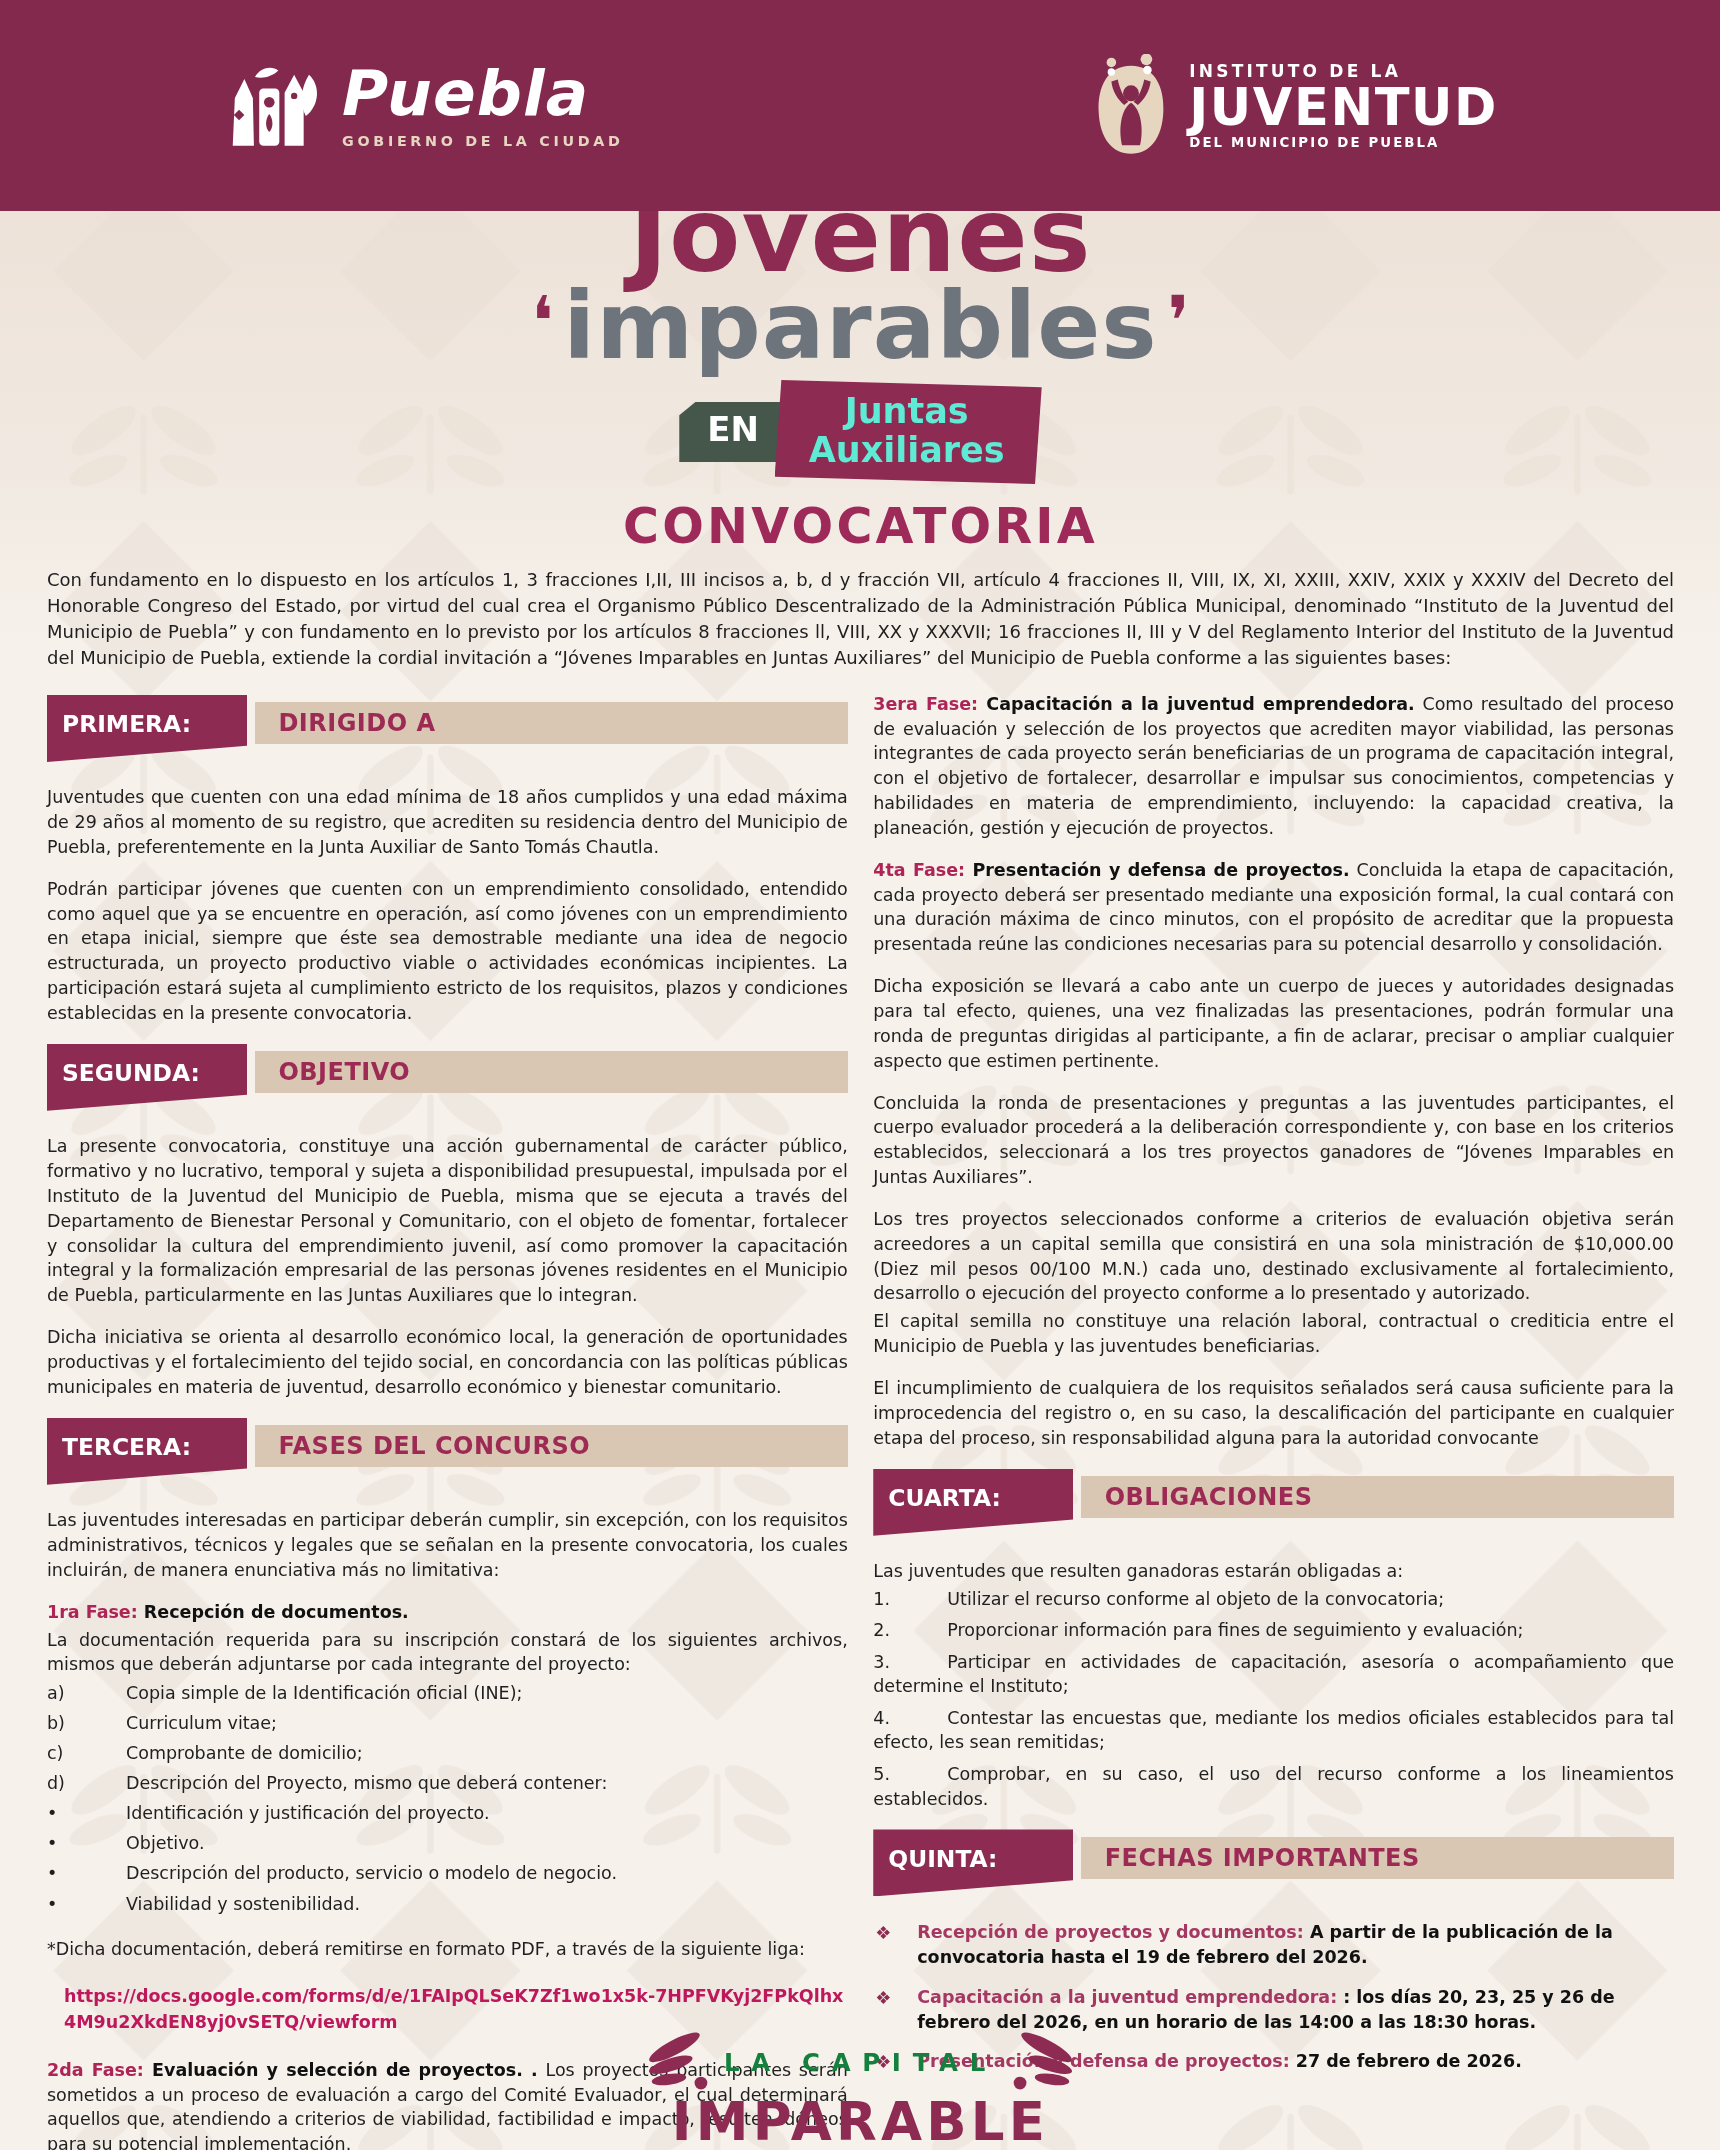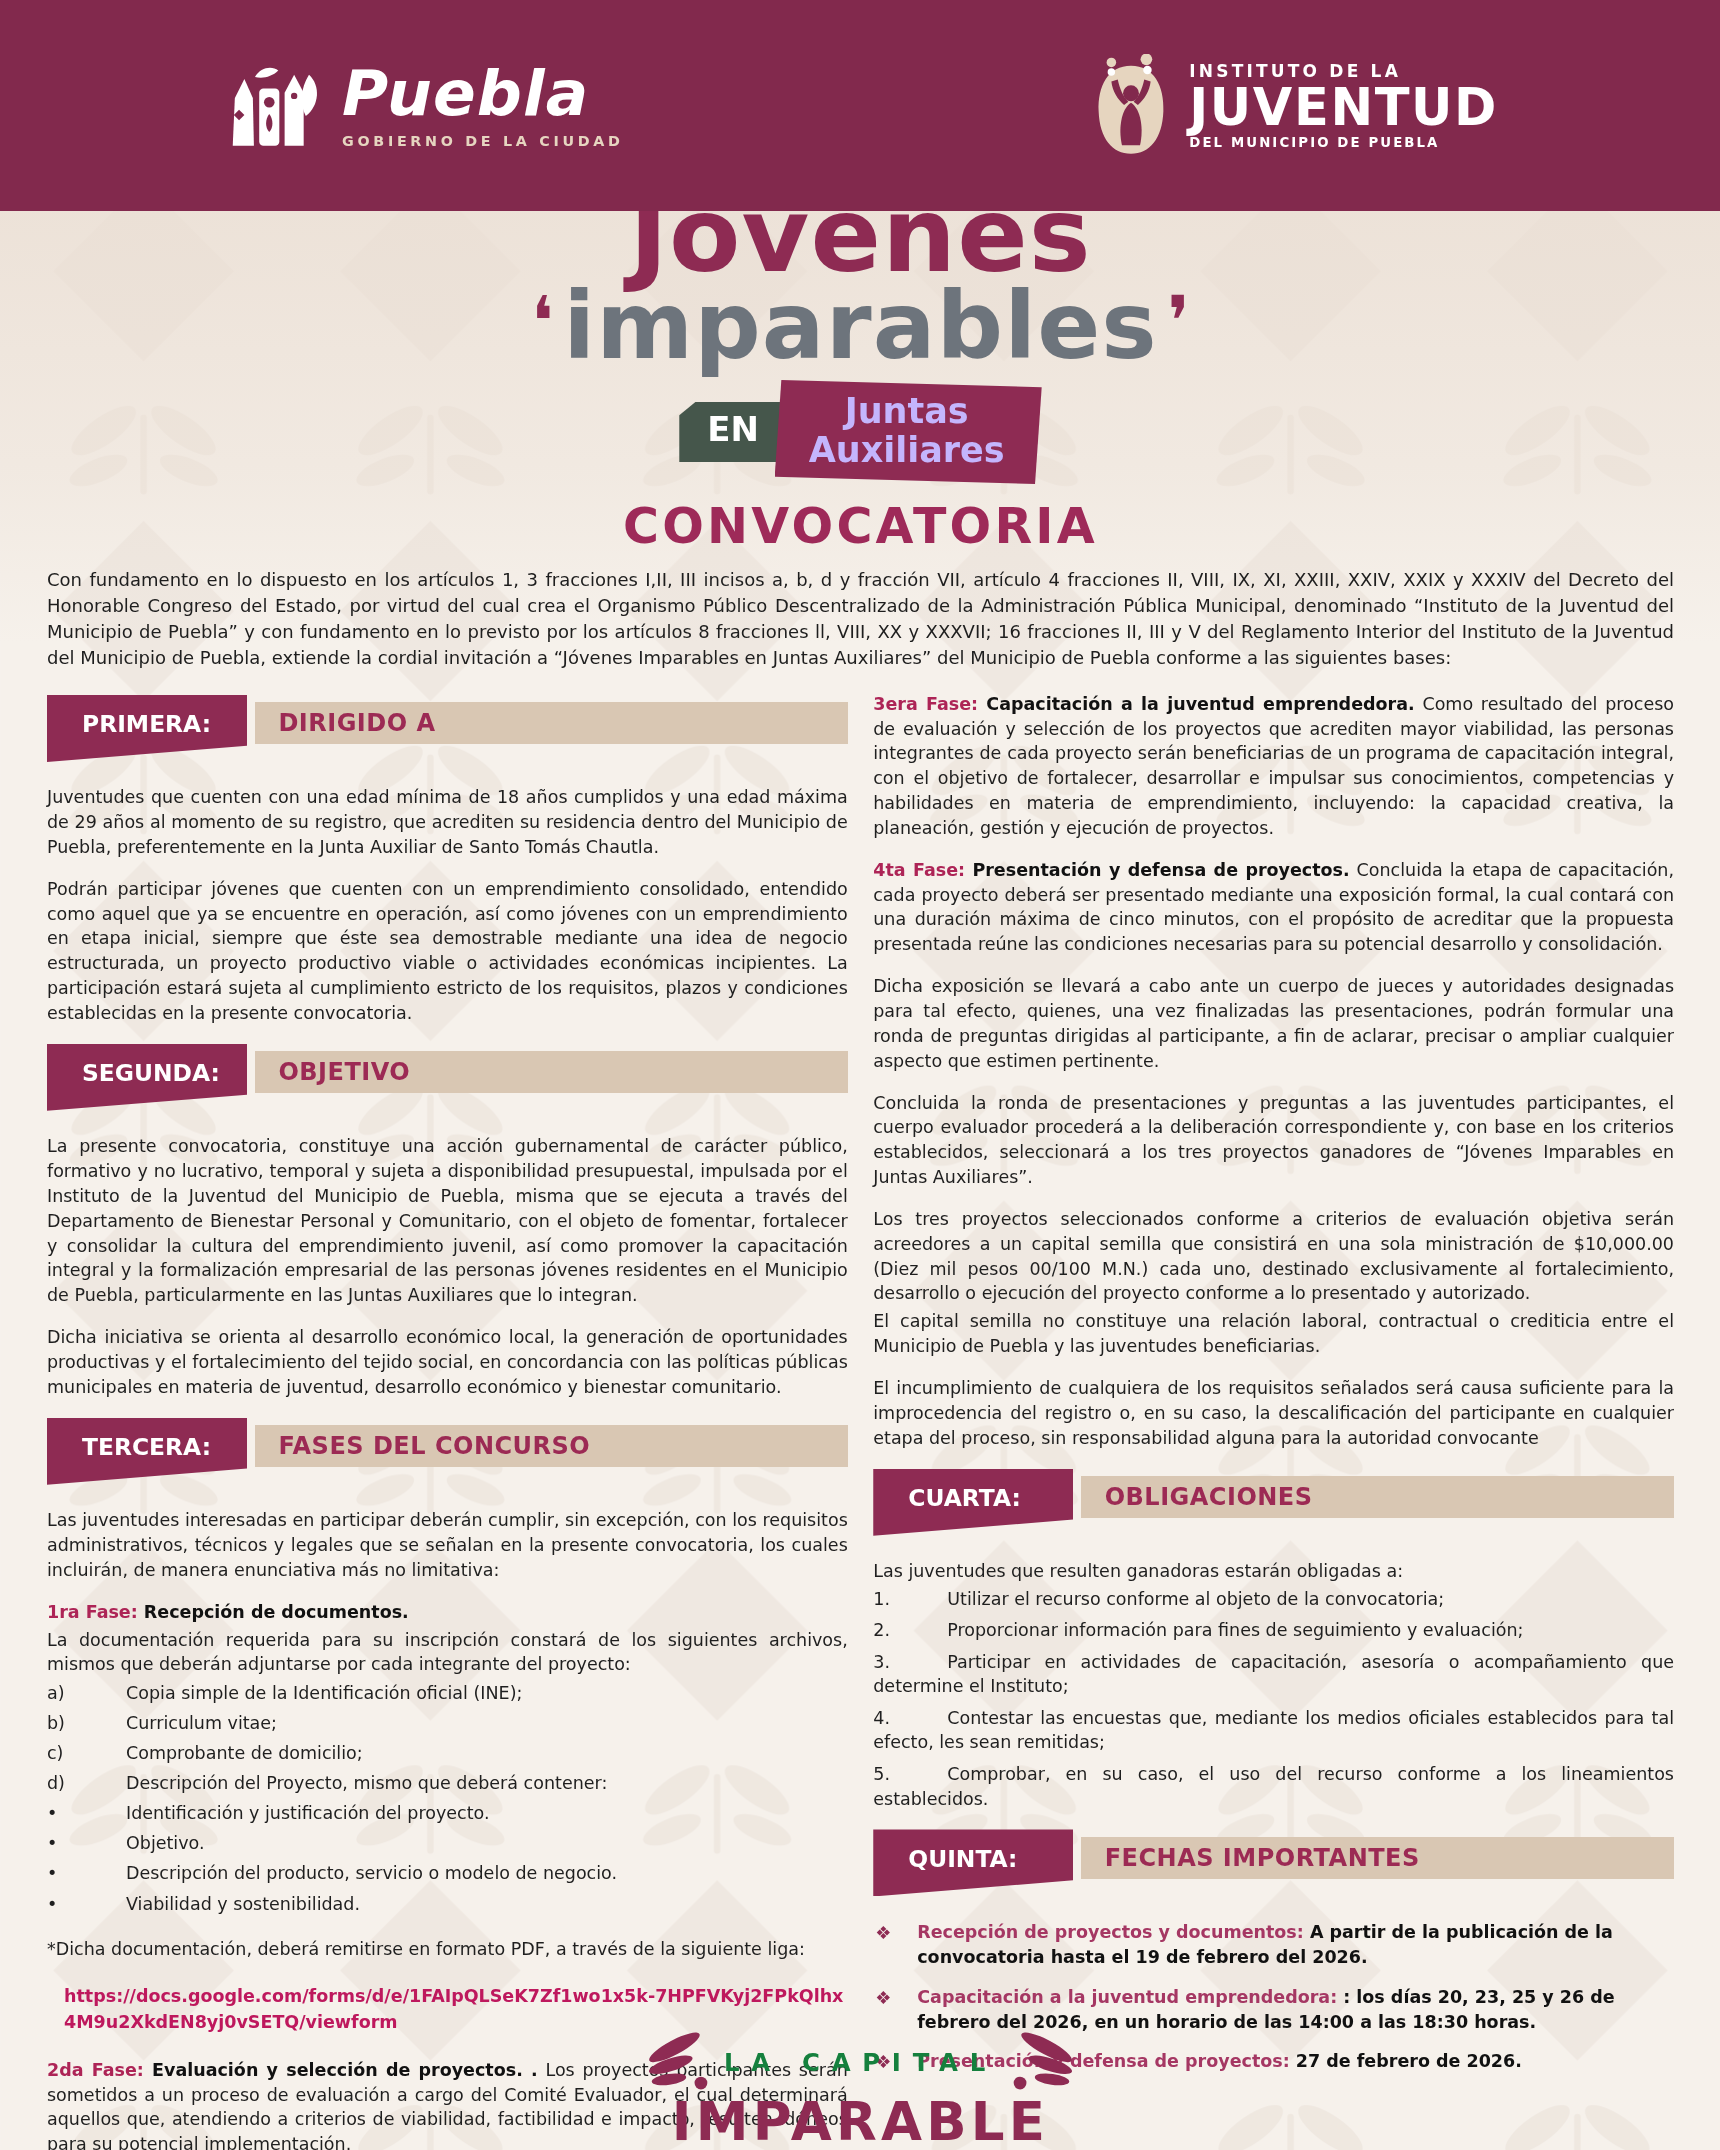--- a/index.html
+++ b/index.html
@@ -35,21 +35,21 @@
   .t-imp-row{display:flex;align-items:center;justify-content:center;margin-top:-7.4px;}
   .t-imparables{font-size:93px;font-weight:800;color:#6d747c;letter-spacing:1.1px;}
   .leafmark{font-size:69px;color:#8e2b53;line-height:1;margin:0 9.6px;transform:translateY(-5.3px);}
   .badge-row{display:flex;align-items:center;justify-content:center;margin-top:7.4px;}
   .badge-en{
     background:#45564b;color:#fff;font-weight:800;font-size:34px;
     padding:10px 21px 16px 28px;
     clip-path:polygon(16% 0,100% 0,100% 100%,0 100%,0 22%);
   }
   .badge-juntas{
-    background:#8e2b53;color:#c4b5fd;font-weight:800;font-size:35px;line-height:1.12;
+    background:#8e2b53;color:#5eead4;font-weight:800;font-size:35px;line-height:1.12;
     padding:11.7px 37px 14px 34px;margin-left:-5.3px;text-align:center;
     clip-path:polygon(2.5% 0,100% 7%,97.5% 100%,0 93%);
   }
   .convocatoria{
     text-align:center;margin-top:18px;
     font-size:49px;font-weight:800;color:#9e2a59;letter-spacing:3.2px;
   }
   .intro{
     margin:16px 47px 0 47px;font-size:18px;line-height:1.44;text-align:justify;color:#1e1e1e;
   }
@@ -63,21 +63,21 @@
   .sec{position:relative;height:67px;margin:3.2px 0 23.4px 0;}
   .sec.mt{margin-top:18px;}
   .sec-bar{
     position:absolute;left:208px;right:0;top:7.4px;height:42px;background:#d9c7b3;
     display:flex;align-items:center;padding-left:23.4px;box-sizing:border-box;
   }
   .sec-title{color:#9c2a54;font-weight:800;font-size:24px;letter-spacing:0.5px;}
   .sec-flag{
     position:absolute;left:0;top:0;width:200px;height:67px;background:#8e2b53;
     clip-path:polygon(0 0,100% 0,100% 76%,0 100%);
-    display:flex;align-items:center;padding-left:35px;box-sizing:border-box;
+    display:flex;align-items:center;padding-left:15px;box-sizing:border-box;
   }
   .sec-flag span{color:#fff;font-weight:800;font-size:23.4px;margin-top:-8.5px;}
   
   .fase-label{color:#ad2456;font-weight:800;}
   .fase-title{font-weight:800;color:#111;}
   .list-item{font-size:17.5px;line-height:1.42;margin:0 0 5.3px 0;text-align:justify;}
   .list-key{display:inline-block;width:79px;}
   .url-line{font-weight:800;word-break:break-all;font-size:17.5px;line-height:1.5;color:#be185d;margin:21px 0 22px 17px;}
   .note{margin-top:21px;}
   .obl{font-size:17.5px;line-height:1.42;margin:0 0 6.4px 0;text-align:justify;}

